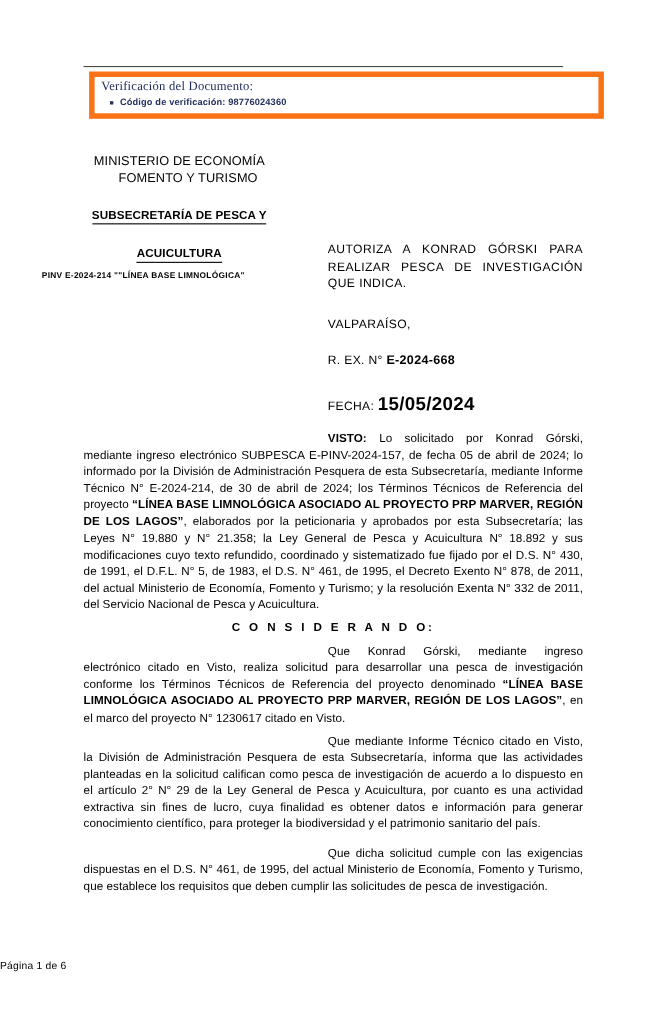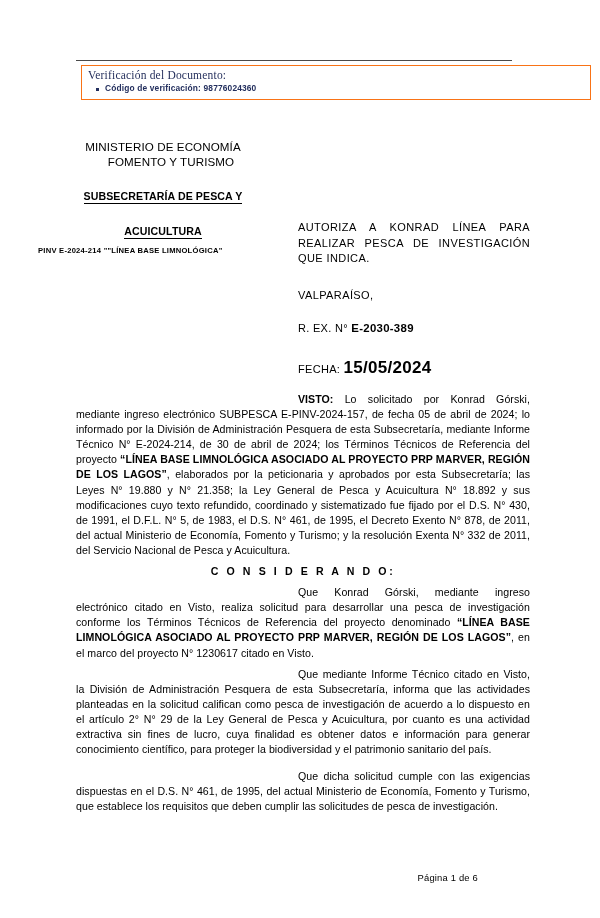--- a/index.html
+++ b/index.html
@@ -35,23 +35,23 @@
     left: 0;
     top: 0;
     width: 436px;
     height: 1px;
     background: #4a4a4a;
   }
   .verif-box {
     position: absolute;
     left: 5px;
     top: 5px;
-    width: 510px;
+    width: 468px;
     box-sizing: border-box;
-    border: 1px solid #f97316;
+    border: 5px solid #f97316;
     background: #ffffff;
     padding: 3px 0 4px 6px;
     overflow: hidden;
   }
   .verif-title {
     font-family: "Liberation Serif", serif;
     font-size: 11.5px;
     color: #1f2a58;
     letter-spacing: 0.2px;
     line-height: 13px;
@@ -178,21 +178,21 @@
   }
   .sp-6  { height: 6px; }
   .sp-12 { height: 12px; }
 
   
   .footer {
     position: absolute;
     left: 0;
     top: 872px;
     width: 478px;
-    text-align: right;
+    text-align: left;
     font-size: 9.4px;
     letter-spacing: 0.2px;
   }
 </style>
 </head>
 <body>
 
 <div class="page">
 
   <div class="verif-wrap">
@@ -208,28 +208,28 @@
   <div class="letterhead">
     <div class="mh-line">MINISTERIO DE ECONOMÍA</div>
     <div class="mh-line indent">FOMENTO Y TURISMO</div>
     <div class="sub-line"><span>SUBSECRETARÍA DE PESCA Y</span></div>
     <div class="sub-line"><span>ACUICULTURA</span></div>
     <div class="pinv-line">PINV E-2024-214 ""LÍNEA BASE LIMNOLÓGICA"</div>
   </div>
 
   <div class="right-col">
     <div class="subject">
-      <div style="text-align:justify;text-align-last:justify;">AUTORIZA A KONRAD LÍNEA PARA</div>
+      <div style="text-align:justify;text-align-last:justify;">AUTORIZA A KONRAD GÓRSKI PARA</div>
       <div style="text-align:justify;text-align-last:justify;">REALIZAR PESCA DE INVESTIGACIÓN</div>
       <div class="lastline">QUE INDICA.</div>
     </div>
     <div class="place">VALPARAÍSO,</div>
     <div class="resnum">
       <span>R. EX. N°</span>
-      <b>E-2030-389</b>
+      <b>E-2024-668</b>
     </div>
     <div class="fecha">
       <span>FECHA:</span>
       <b>15/05/2024</b>
     </div>
   </div>
 
   <div class="body-col">
 
     <p class="para"><span class="indent-lead"></span><b>VISTO:</b><span> Lo solicitado por Konrad Górski, mediante ingreso electrónico SUBPESCA E-PINV-2024-157, de fecha 05 de abril de 2024; lo informado por la División de Administración Pesquera de esta Subsecretaría, mediante Informe Técnico N° E-2024-214, de 30 de abril de 2024; los Términos Técnicos de Referencia del proyecto </span><b>“LÍNEA BASE LIMNOLÓGICA ASOCIADO AL PROYECTO PRP MARVER, REGIÓN DE LOS LAGOS”</b><span>, elaborados por la peticionaria y aprobados por esta Subsecretaría; las Leyes N° 19.880 y N° 21.358; la Ley General de Pesca y Acuicultura N° 18.892 y sus modificaciones cuyo texto refundido, coordinado y sistematizado fue fijado por el D.S. N° 430, de 1991, el D.F.L. N° 5, de 1983, el D.S. N° 461, de 1995, el Decreto Exento N° 878, de 2011, del actual Ministerio de Economía, Fomento y Turismo;  y la resolución Exenta N° 332 de 2011, del Servicio Nacional de Pesca y Acuicultura.</span></p>

